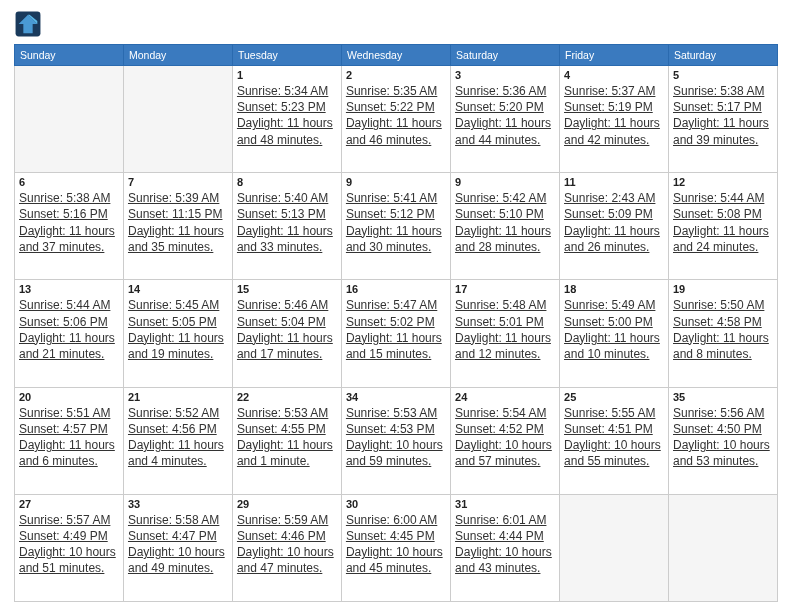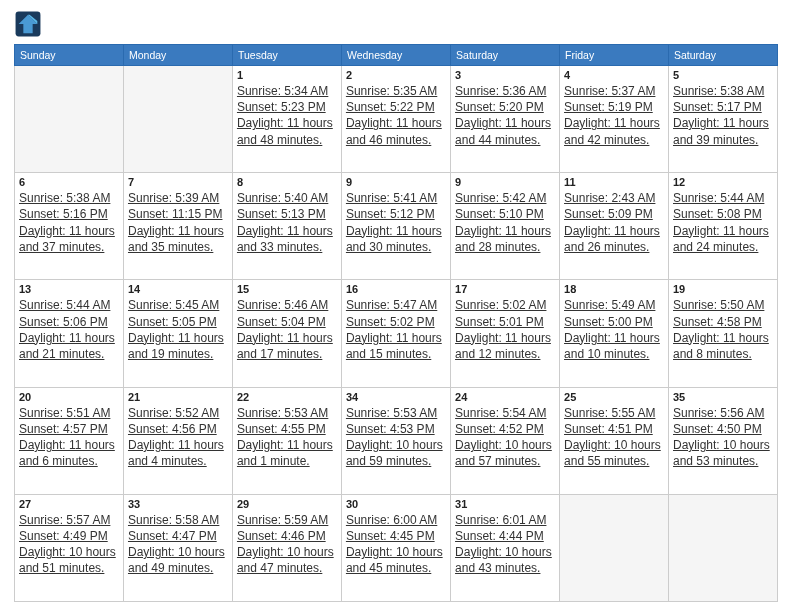--- a/index.html
+++ b/index.html
@@ -223,21 +223,21 @@
 Daylight: 11 hours and 17 minutes.</div>
           </td>
           <td>
             <span class="day-num">16</span>
             <div class="day-info">Sunrise: 5:47 AM
 Sunset: 5:02 PM
 Daylight: 11 hours and 15 minutes.</div>
           </td>
           <td>
             <span class="day-num">17</span>
-            <div class="day-info">Sunrise: 5:02 AM
+            <div class="day-info">Sunrise: 5:48 AM
 Sunset: 5:01 PM
 Daylight: 11 hours and 12 minutes.</div>
           </td>
           <td>
             <span class="day-num">18</span>
             <div class="day-info">Sunrise: 5:49 AM
 Sunset: 5:00 PM
 Daylight: 11 hours and 10 minutes.</div>
           </td>
           <td>

